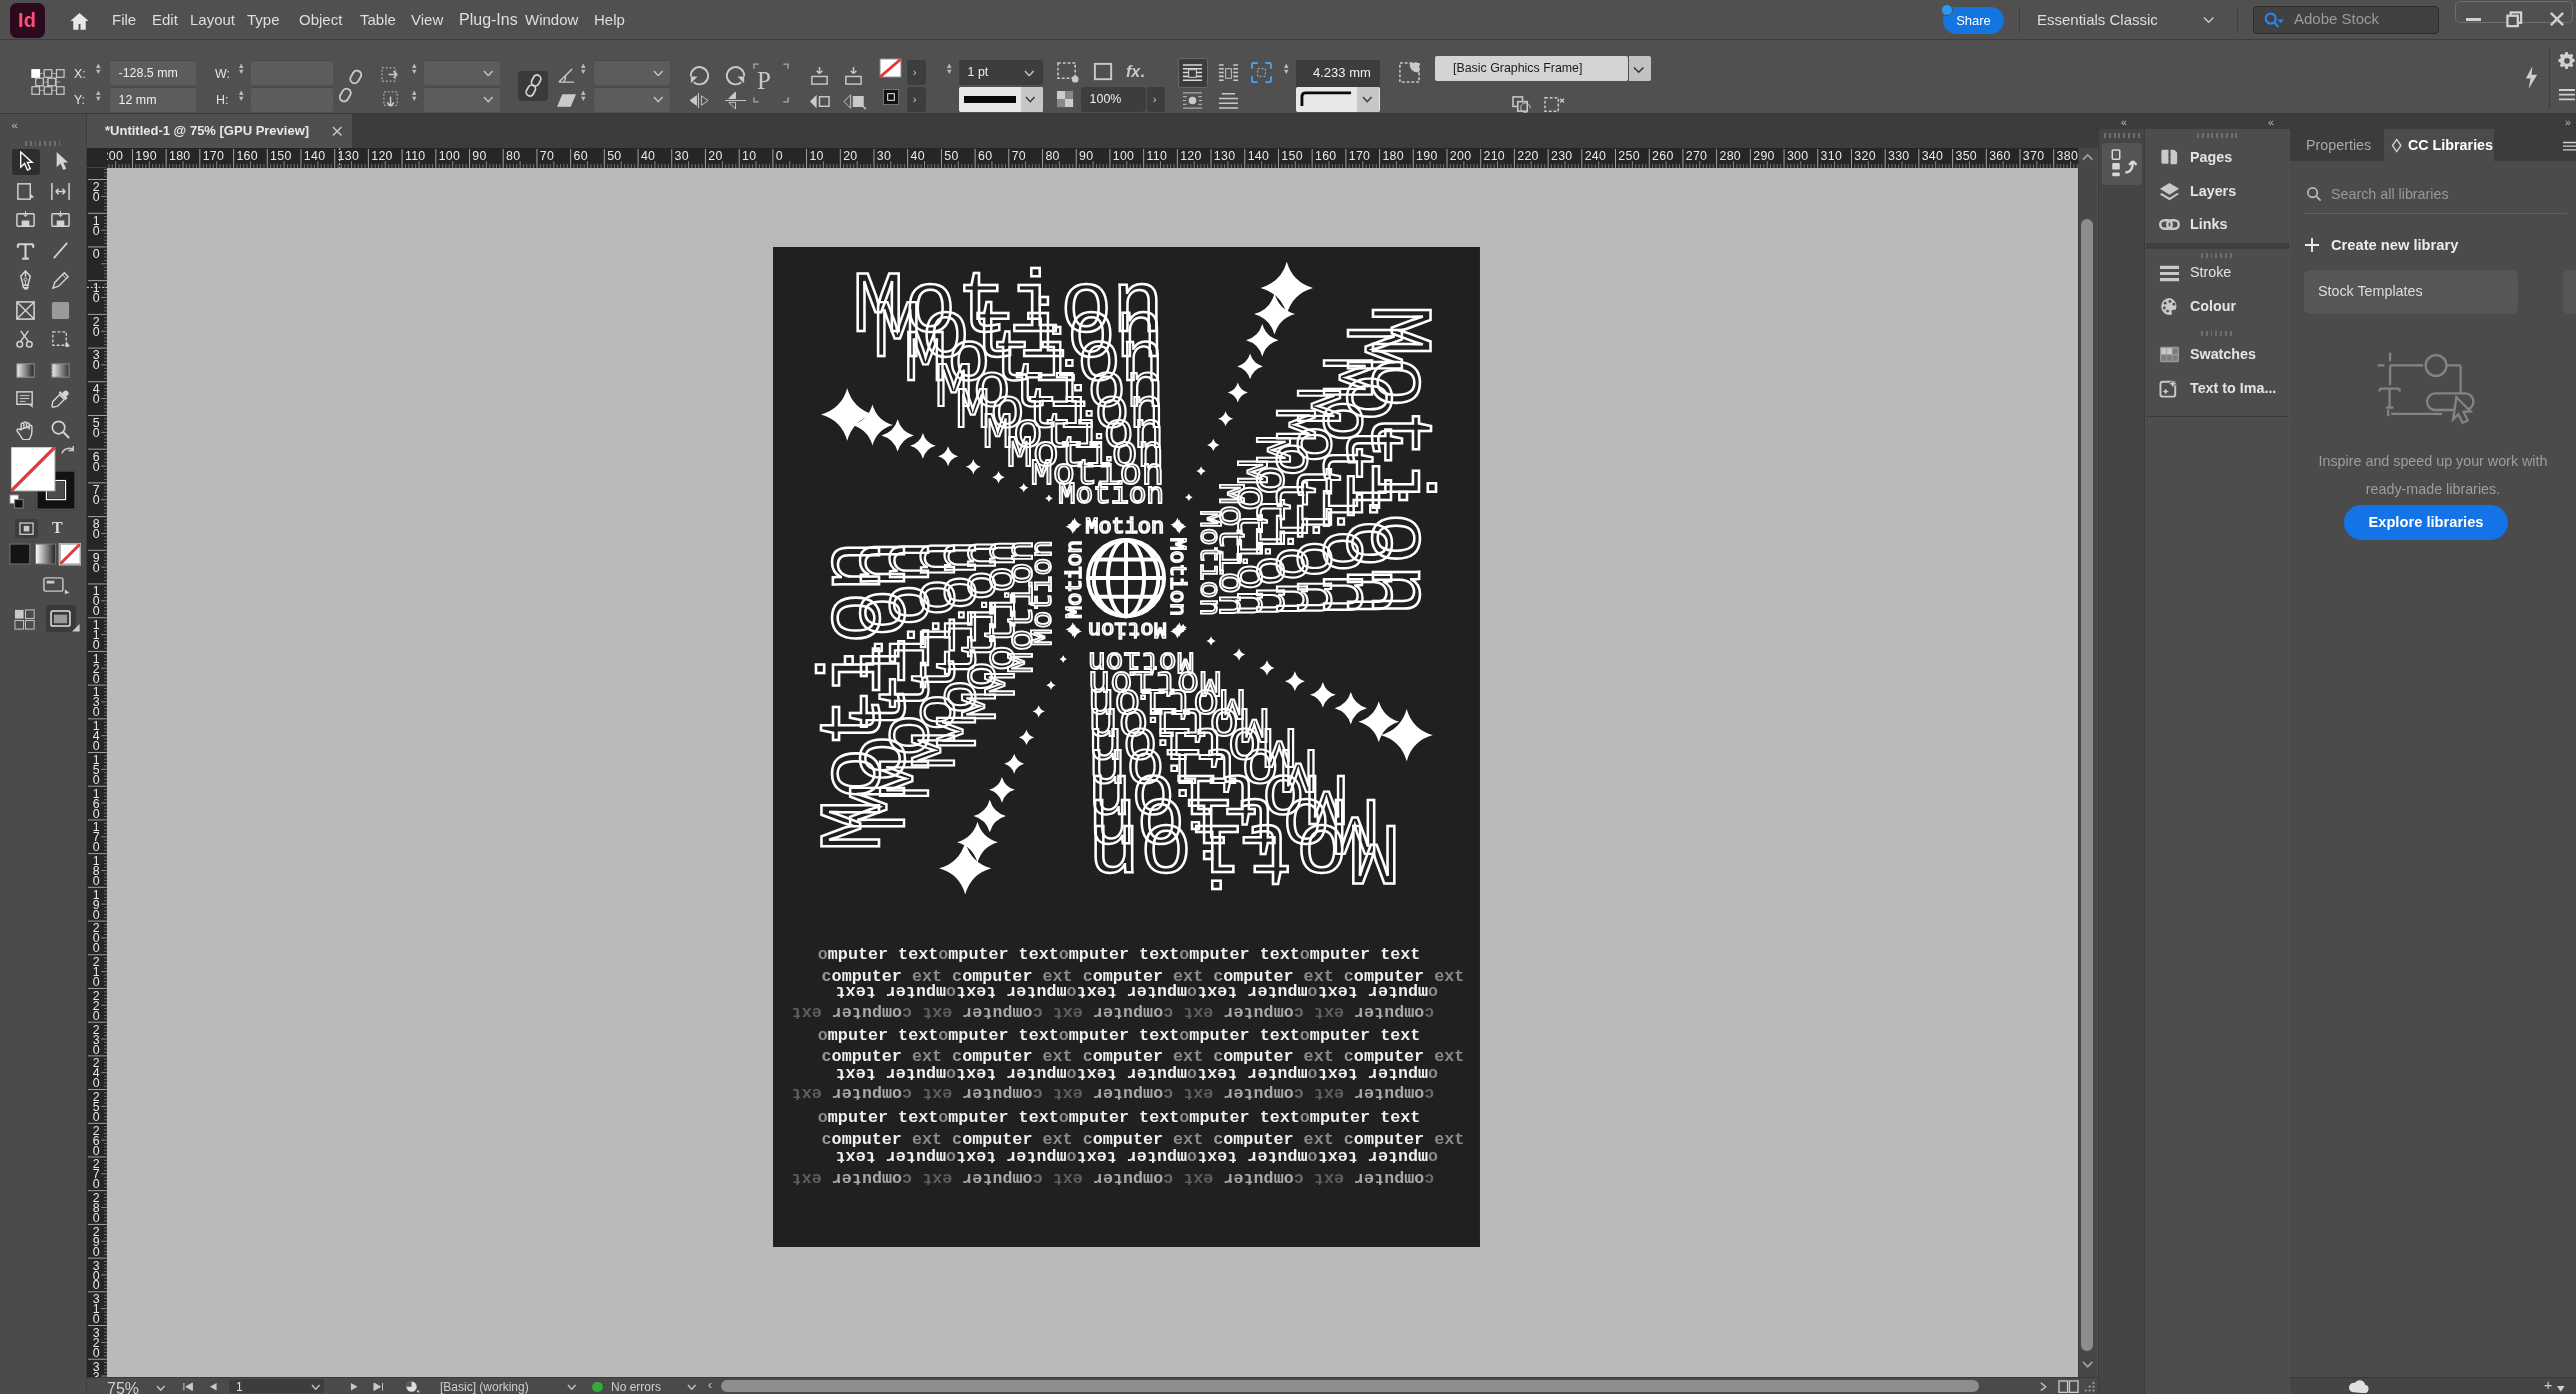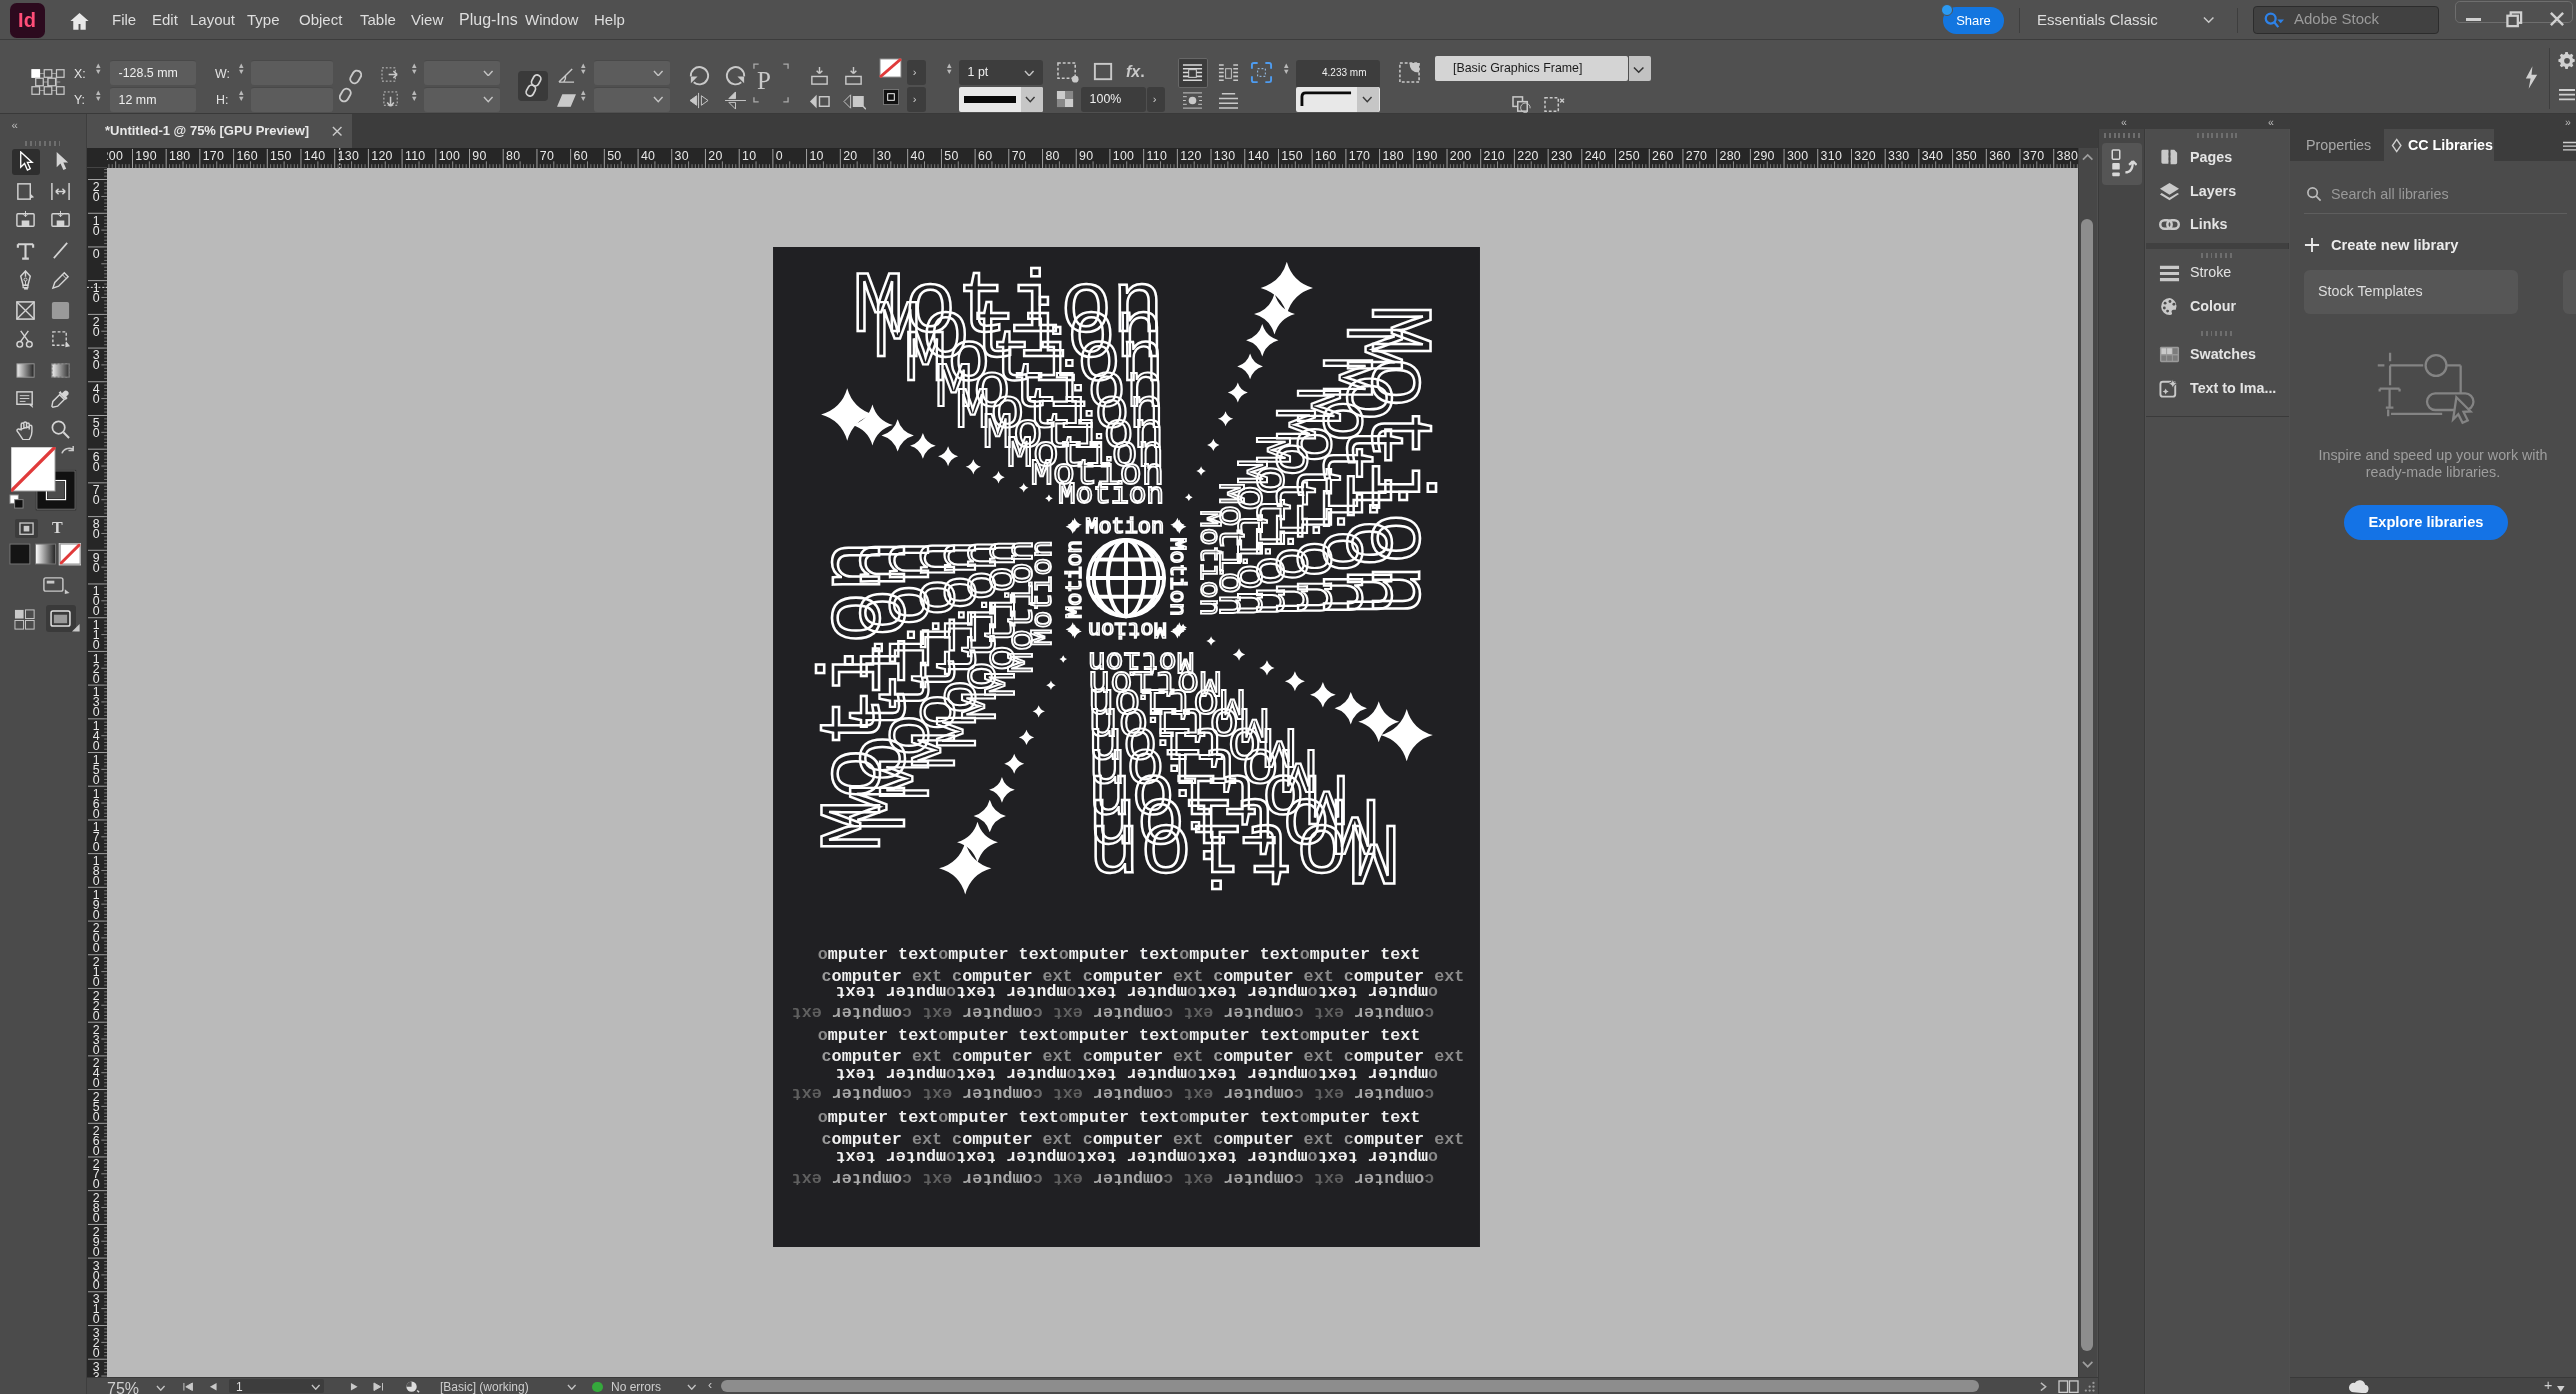--- a/index.html
+++ b/index.html
@@ -217,21 +217,21 @@
         <path d="M4 3h14M1 8h20M1 13h20M1 18h20"></path>
       </g>
     </svg>
     <svg class="abs" style="left:1250px;top:20px" width="23" height="23" viewBox="0 0 24 24">
       <g stroke="#4e9cf0" stroke-width="2" fill="none">
         <path d="M2 8V4a2 2 0 0 1 2-2h4M16 2h4a2 2 0 0 1 2 2v4M22 16v4a2 2 0 0 1-2 2h-4M8 22H4a2 2 0 0 1-2-2v-4"></path>
       </g>
       <rect x="8" y="8" width="8" height="8" fill="none" stroke="#9ec9f5" stroke-dasharray="2,2"></rect>
     </svg>
     <div class="stp" style="left:1279px;top:22px">▲<br>▼</div>
-    <div class="abs" style="left:1296px;top:19px;width:84px;height:28px;background:#3d3d3d;border-radius:2.9px;color:#efefef;font-size:10px;line-height:25px;padding-left:26px">4.233 mm</div>
+    <div class="abs" style="left:1296px;top:19px;width:84px;height:28px;background:#3d3d3d;border-radius:2.9px;color:#efefef;font-size:13px;line-height:25px;padding-left:17px">4.233 mm</div>
     <div class="abs" style="left:1296px;top:46px;width:84px;height:25px;background:#e8e8e8;border-radius:1.9px"></div>
     <div class="abs" style="left:1357px;top:46px;width:22px;height:25px;background:#c6c6c6;border-radius:0 1.9px 1.9px 0"></div>
     <svg class="abs" style="left:1300px;top:49px" width="53" height="17" viewBox="0 0 56 18">
       <path d="M2 17 V7 Q2 3 6 3 H54" stroke="#0a0a0a" stroke-width="3" fill="none"></path>
     </svg>
     <svg class="abs" style="left:1362px;top:55px" width="10.5" height="6.7" viewBox="0 0 11 7">
       <path d="M1 1 5.5 6 10 1" stroke="#3a3a3a" stroke-width="1.5" fill="none"></path>
     </svg>
     <svg class="abs" style="left:1398px;top:20px" width="23" height="23" viewBox="0 0 24 24">
       <rect x="2" y="2" width="20" height="20" fill="none" stroke="#c9c9c9" stroke-width="1.6" stroke-dasharray="3,2"></rect>
@@ -1773,21 +1773,21 @@
 <svg class="abs" style="left:2373px;top:347px" width="109" height="90" viewBox="0 0 115 95">
 <g stroke="#848484" stroke-width="2.4" fill="none">
 <path d="M18 6v9M5 19.5h7M18 19.5h35M18 19.5v21M77.5 19.5h15M92.5 19.5v29"></path>
 <circle cx="66.5" cy="19.5" r="11"></circle>
 <rect x="57" y="49" width="49" height="17.5" rx="8.7"></rect>
 <path d="M16 66v7M19 70.5h54"></path>
 <path d="M7 44h21M7 44v3M28 44v3M17.5 44v20M13.5 64h8"></path>
 <path d="M88 53l15 15-7.5.5 4.5 9-5.5 2.5-4.5-9-5.5 5.5z" fill="#4b4b4b"></path>
 </g>
   </svg>
-<div class="abs" style="left:2290px;top:447px;width:286px;text-align:center;font-size:14.3px;color:#9e9e9e;line-height:17px">Inspire and speed up your work with<br>ready-made libraries.</div>
+<div class="abs" style="left:2290px;top:447px;width:286px;text-align:center;font-size:14.3px;color:#9e9e9e;line-height:28px">Inspire and speed up your work with<br>ready-made libraries.</div>
 <div class="abs" style="left:2344px;top:505px;width:164px;height:35px;background:#1473e6;border-radius:18px;color:#fff;font-size:14.7px;font-weight:bold;text-align:center;line-height:35px">Explore libraries</div>
 <div class="abs" style="left:2290px;top:1377px;width:286px;height:17px;background:#454545;border-top:1px solid #393939"></div>
 <svg class="abs" style="left:2348px;top:1380px" width="21" height="13.3" viewBox="0 0 22 14">
     <path d="M6 13 a5 5 0 1 1 1-9.9 A6 6 0 0 1 18 5a4.5 4.5 0 0 1-1 8.9z" fill="#e0e0e0"></path>
   </svg>
 <div class="abs" style="left:2544px;top:1377px;font-size:14.3px;color:#d0d0d0">+</div>
 <svg class="abs" style="left:2557px;top:1386px" width="7.6" height="5.7" viewBox="0 0 8 6">
     <path d="M0 0h8L4 6z" fill="#d0d0d0"></path>
   </svg>
 

